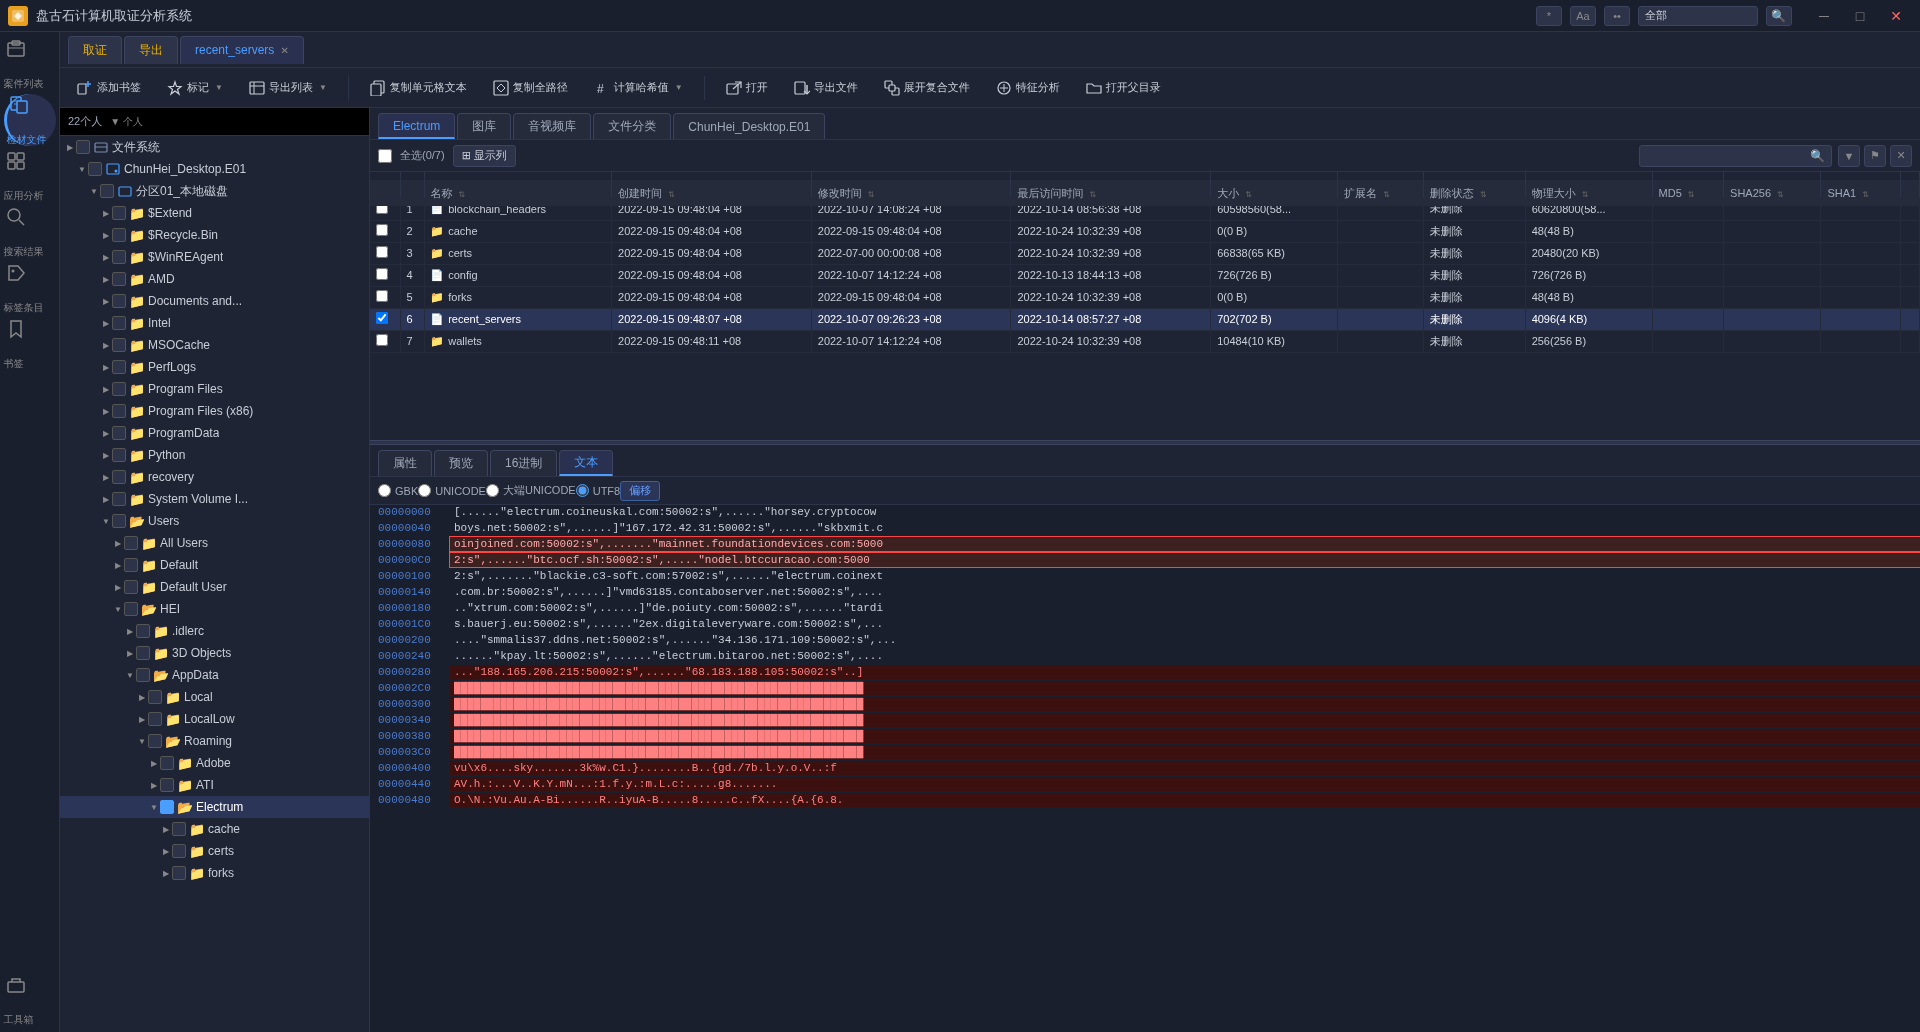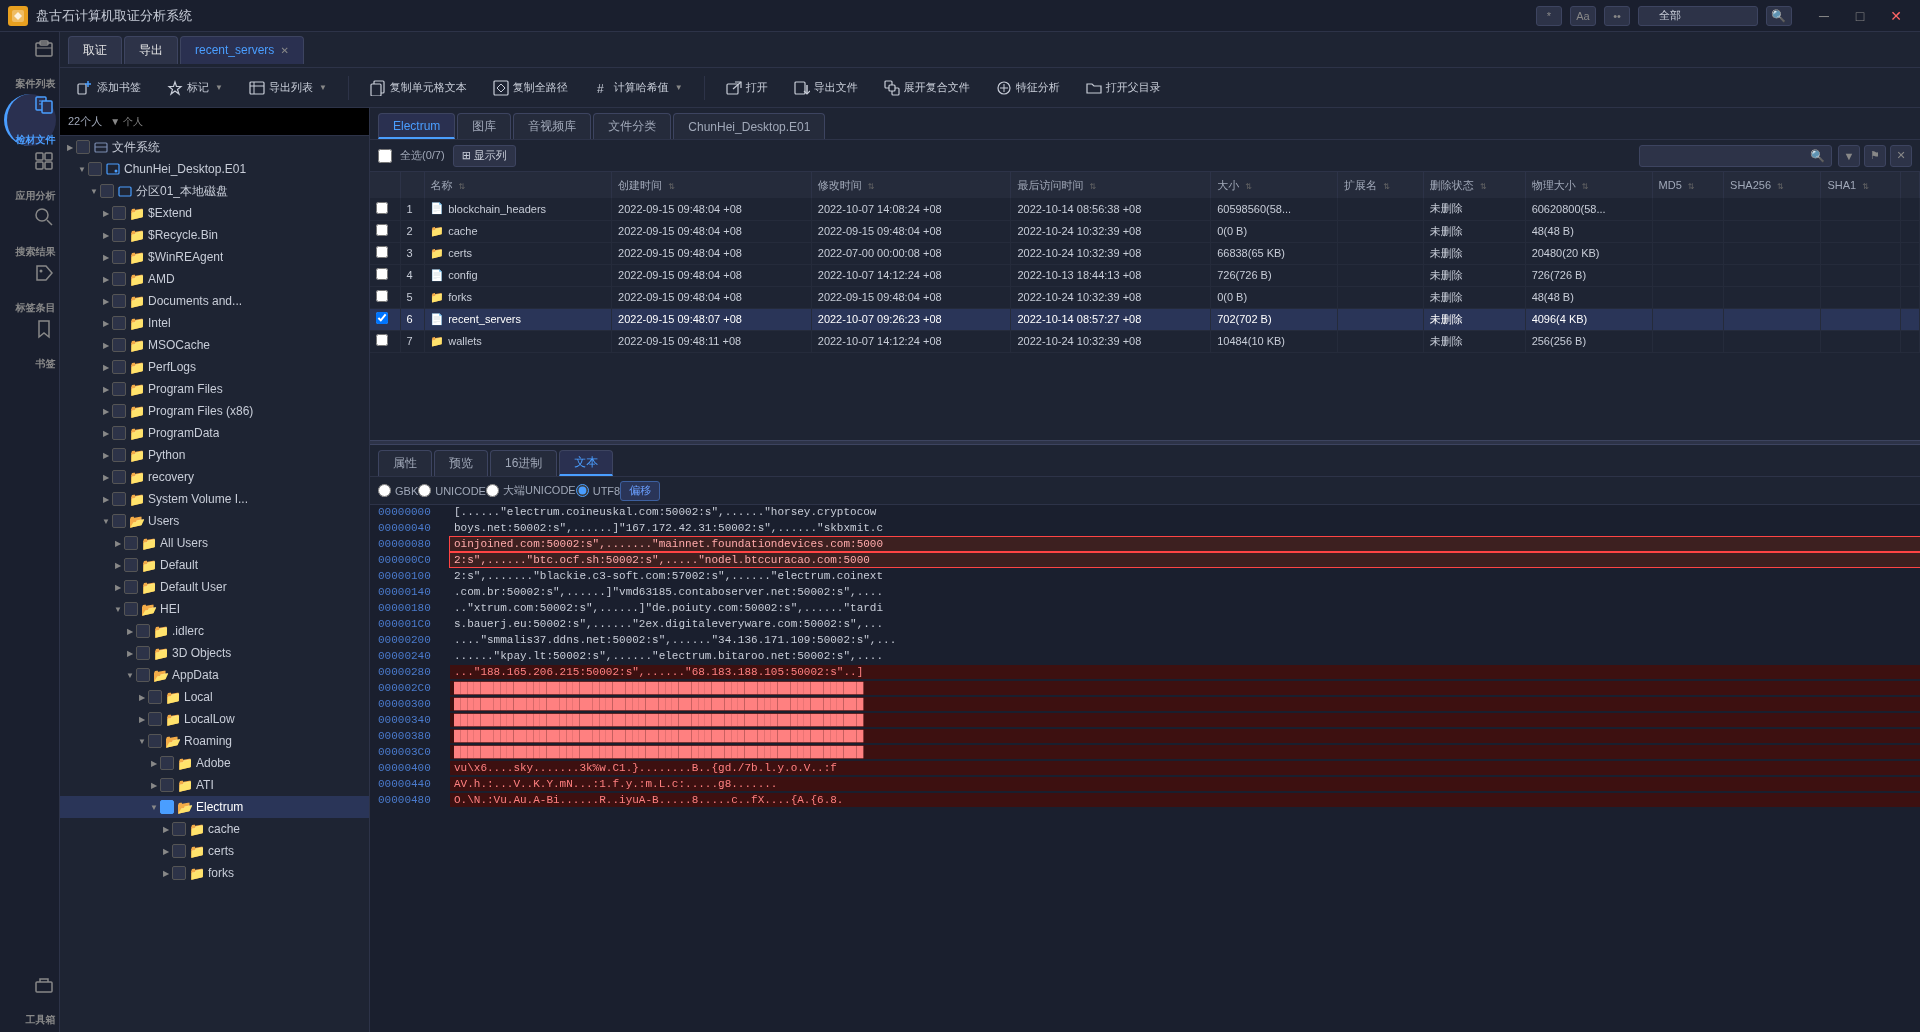--- a/index.html
+++ b/index.html
@@ -6,41 +6,41 @@
     body { font-family: 'Microsoft YaHei', Arial, sans-serif; font-size: 12px; background: #1e2433; color: #c8cdd8; width: 1920px; height: 1032px; overflow: hidden; }
     
     
     .title-bar { height: 32px; background: #1a1f2e; display: flex; align-items: center; padding: 0 8px; border-bottom: 1px solid #2d3348; }
     .title-bar-icon { width: 20px; height: 20px; background: #e8a020; border-radius: 3px; margin-right: 8px; display: flex; align-items: center; justify-content: center; font-size: 10px; color: #fff; }
     .title-text { color: #c8cdd8; font-size: 13px; flex: 1; }
     .title-controls { display: flex; gap: 4px; }
     .title-btn { width: 32px; height: 20px; background: transparent; border: none; color: #888; cursor: pointer; display: flex; align-items: center; justify-content: center; font-size: 14px; }
     .title-search-area { display: flex; align-items: center; gap: 8px; margin-right: 16px; }
     .title-search-btn { width: 26px; height: 20px; background: #2d3348; border: 1px solid #3d4460; border-radius: 3px; color: #888; display: flex; align-items: center; justify-content: center; cursor: pointer; font-size: 11px; }
-    .title-search-input { width: 120px; height: 20px; background: #2d3348; border: 1px solid #3d4460; border-radius: 3px; color: #c8cdd8; padding: 0 20px; font-size: 11px; }
+    .title-search-input { width: 120px; height: 20px; background: #2d3348; border: 1px solid #3d4460; border-radius: 3px; color: #c8cdd8; padding: 0 6px; font-size: 11px; }
     .title-search-go { width: 26px; height: 20px; background: #2d3348; border: 1px solid #3d4460; border-radius: 3px; color: #888; cursor: pointer; display: flex; align-items: center; justify-content: center; }
     
     
     .main-layout { display: flex; height: calc(100% - 32px); }
     
     
     .sidebar-nav { width: 60px; background: #1a1f2e; display: flex; flex-direction: column; align-items: center; padding: 4px 0; border-right: 1px solid #2d3348; }
-    .nav-item { width: 52px; height: 52px; display: flex; flex-direction: column; align-items: flex-end; justify-content: center; cursor: pointer; border-radius: 4px; margin: 2px 0; gap: 18px; font-weight: bold; }
+    .nav-item { width: 52px; height: 52px; display: flex; flex-direction: column; align-items: flex-start; justify-content: center; cursor: pointer; border-radius: 4px; margin: 2px 0; gap: 18px; }
     .nav-item:hover, .nav-item.active { background: #2a3050; }
     .nav-item.active { border-left: 3px solid #4a9eff; }
     .nav-icon { width: 24px; height: 24px; display: flex; align-items: center; justify-content: center; }
     .nav-label { font-size: 10px; color: #888; text-align: center; line-height: 1.2; }
     .nav-item.active .nav-label { color: #4a9eff; }
     
     
     .content-area { flex: 1; display: flex; flex-direction: column; overflow: hidden; }
     
     
     .top-toolbar { height: 36px; background: #1e2433; border-bottom: 1px solid #2d3348; display: flex; align-items: center; padding: 0 8px; gap: 2px; }
-    .toolbar-tab { height: 28px; padding: 0 14px; background: #2d3348; border-radius: 4px 4px 0 0; display: flex; align-items: center; color: #e5e5e5; cursor: pointer; font-size: 12px; border: 1px solid #3d4460; border-bottom: none; }
+    .toolbar-tab { height: 28px; padding: 0 14px; background: #2d3348; border-radius: 4px 4px 0 0; display: flex; align-items: center; color: #eab308; cursor: pointer; font-size: 12px; border: 1px solid #3d4460; border-bottom: none; }
     .toolbar-tab.active { background: #2a3050; color: #4a9eff; }
     .tab-close { margin-left: 6px; color: #888; font-size: 10px; cursor: pointer; }
     
     
     .second-toolbar { height: 40px; background: #1e2433; border-bottom: 1px solid #2d3348; display: flex; align-items: center; padding: 0 8px; gap: 8px; }
     .toolbar-btn { height: 30px; padding: 0 8px; background: transparent; border: 1px solid transparent; border-radius: 3px; color: #c8cdd8; cursor: pointer; display: flex; align-items: center; gap: 4px; font-size: 11px; white-space: nowrap; }
     .toolbar-btn-icon { width: 16px; height: 16px; display: flex; align-items: center; justify-content: center; }
     .toolbar-separator { width: 1px; height: 24px; background: #2d3348; margin: 0 4px; }
     .dropdown-arrow { font-size: 8px; color: #888; margin-left: 2px; }
     
@@ -75,21 +75,21 @@
     .select-info { font-size: 11px; color: #a0a8b8; }
     .show-cols-btn { height: 22px; padding: 0 8px; background: #2d3348; border: 1px solid #3d4460; border-radius: 3px; color: #c8cdd8; cursor: pointer; font-size: 11px; display: flex; align-items: center; gap: 3px; }
     .filter-btns { display: flex; gap: 4px; margin-left: auto; }
     .filter-btn { width: 22px; height: 22px; background: #2d3348; border: 1px solid #3d4460; border-radius: 3px; color: #888; cursor: pointer; display: flex; align-items: center; justify-content: center; font-size: 11px; }
     .search-box { height: 22px; background: #2d3348; border: 1px solid #3d4460; border-radius: 3px; display: flex; align-items: center; padding: 0 6px; gap: 4px; }
     .search-input { background: transparent; border: none; color: #c8cdd8; font-size: 11px; width: 160px; outline: none; }
     
     
     .file-table-container { flex: 1; overflow-y: auto; overflow-x: hidden; max-height: 280px; }
     .file-table { width: 100%; border-collapse: collapse; }
-    .file-table th { position: sticky; top: 0; background: #252b3b; height: 26px; padding: 0 6px; text-align: left; font-size: 11px; color: #a0a8b8; font-weight: normal; border-right: 1px solid #2d3348; white-space: nowrap; }
+    .file-table th { position: sticky; top: 8px; background: #252b3b; height: 26px; padding: 0 6px; text-align: left; font-size: 11px; color: #a0a8b8; font-weight: normal; border-right: 1px solid #2d3348; white-space: nowrap; }
     .file-table th .sort-icon { font-size: 8px; margin-left: 3px; color: #666; }
     .file-table td { height: 22px; padding: 0 6px; font-size: 11px; color: #c8cdd8; border-bottom: 1px solid #252b3b; border-right: 1px solid #252b3b; white-space: nowrap; }
     .file-table tr.selected td { background: #2a3558; color: #fff; }
     .row-num { color: #888; }
     .file-name-cell { display: flex; align-items: center; gap: 4px; }
     
     
     .resize-divider { height: 5px; background: #2d3348; cursor: row-resize; border-top: 1px solid #3d4460; border-bottom: 1px solid #3d4460; }
     
     

